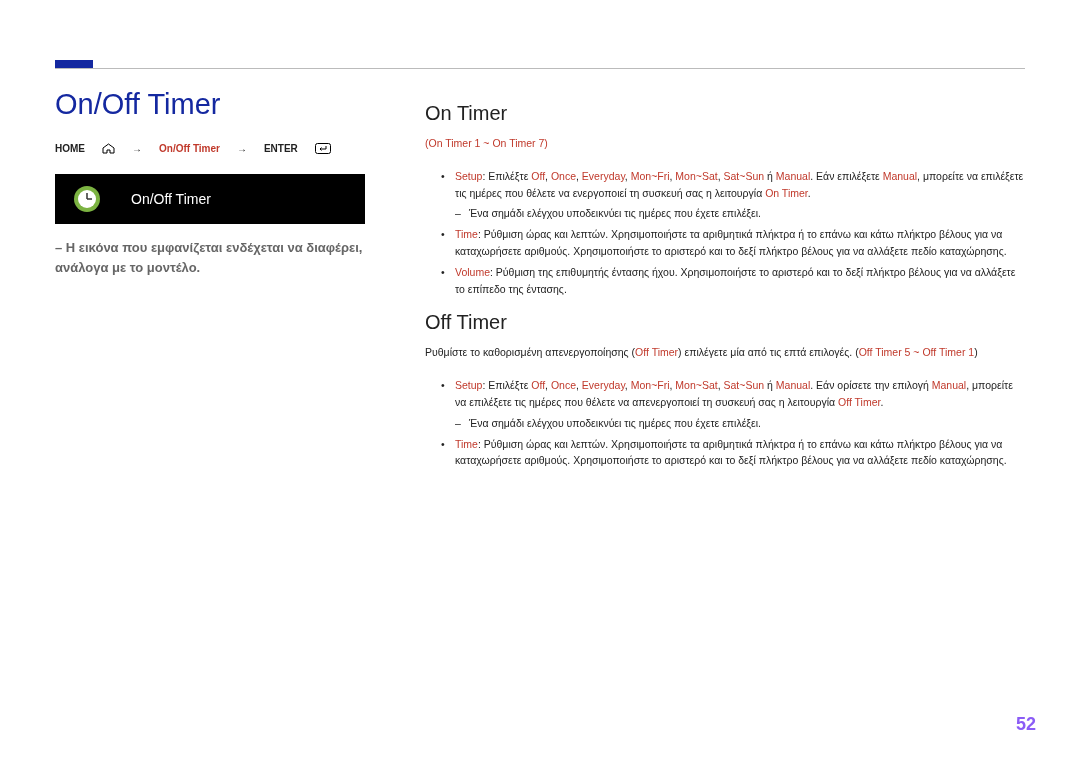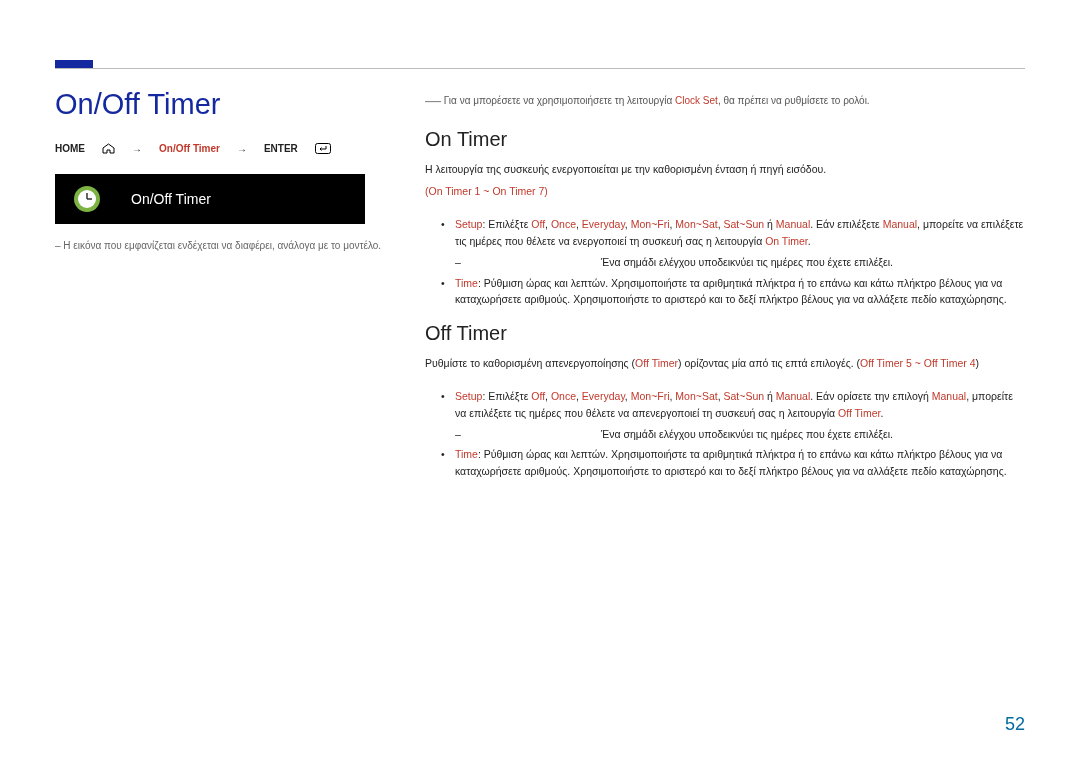--- a/index.html
+++ b/index.html
@@ -73,23 +73,24 @@
   }
   .screen-box .clock-icon {
     display: inline-flex;
     margin-right: 30px;
   }
   .screen-box .screen-label {
     color: #fff;
     font-size: 14px;
   }
   .foot-note {
-    font-size: 10px;
+    font-size: 13px;
     color: #666;
     line-height: 1.5;
+    font-weight: bold;
   }
   .note-block {
     font-size: 10px;
     color: #555;
     line-height: 1.6;
     margin-bottom: 6px;
   }
   .note-dash {
     color: #888;
     font-size: 16px;
@@ -118,32 +119,32 @@
   }
   ul > li::before {
     content: "•";
     position: absolute;
     left: -14px;
     top: 0;
   }
   ul ul {
     padding-left: 14px;
     margin: 4px 0 2px 0;
-    text-align: center;
   }
   ul ul > li::before {
     content: "–";
     left: -14px;
   }
   .page-num {
     position: absolute;
     bottom: 28px;
-    right: 55px;
+    right: 44px;
     font-size: 18px;
-    color: #0369a1;
+    color: #8b5cf6;
+    font-weight: bold;
   }
 </style>
 </head>
 <body>
 
 <div class="tab-marker"></div>
 <div class="hr-line"></div>
 
 <div class="page-wrap">
   <div class="left-col">
@@ -177,46 +178,44 @@
           <line x1="14" y1="14" x2="19" y2="14" stroke="#333" stroke-width="1.5"></line>
         </svg>
       </span>
       <span class="screen-label">On/Off Timer</span>
     </div>
 
     <div class="foot-note">– Η εικόνα που εμφανίζεται ενδέχεται να διαφέρει, ανάλογα με το μοντέλο.</div>
   </div>
 
   <div class="right-col">
-    <p class="note-block">
-      <span class="note-dash">―</span>
-      <span>Για να μπορέσετε να χρησιμοποιήσετε τη λειτουργία </span><span class="red">Clock Set</span><span>, θα πρέπει να ρυθμίσετε το ρολόι.</span>
-    </p>
 
     <h2 class="section-title">On Timer</h2>
 
-    <p>Η λειτουργία της συσκευής ενεργοποιείται με την καθορισμένη ένταση ή πηγή εισόδου.</p>
     <p class="red">(On Timer 1 ~ On Timer 7)</p>
 
     <ul>
       <li>
         <span class="red">Setup</span><span>: Επιλέξτε </span><span class="red">Off</span><span>, </span><span class="red">Once</span><span>, </span><span class="red">Everyday</span><span>, </span><span class="red">Mon~Fri</span><span>, </span><span class="red">Mon~Sat</span><span>, </span><span class="red">Sat~Sun</span><span> ή </span><span class="red">Manual</span><span>. Εάν επιλέξετε </span><span class="red">Manual</span><span>, μπορείτε να επιλέξετε τις ημέρες που θέλετε να ενεργοποιεί τη συσκευή σας η λειτουργία </span><span class="red">On Timer</span><span>.</span>
         <ul>
           <li>Ένα σημάδι ελέγχου υποδεικνύει τις ημέρες που έχετε επιλέξει.</li>
         </ul>
       </li>
       <li>
         <span class="red">Time</span><span>: Ρύθμιση ώρας και λεπτών. Χρησιμοποιήστε τα αριθμητικά πλήκτρα ή το επάνω και κάτω πλήκτρο βέλους για να καταχωρήσετε αριθμούς. Χρησιμοποιήστε το αριστερό και το δεξί πλήκτρο βέλους για να αλλάξετε πεδίο καταχώρησης.</span>
       </li>
+      <li>
+        <span class="red">Volume</span><span>: Ρύθμιση της επιθυμητής έντασης ήχου. Χρησιμοποιήστε το αριστερό και το δεξί πλήκτρο βέλους για να αλλάξετε το επίπεδο της έντασης.</span>
+      </li>
     </ul>
 
     <h2 class="section-title">Off Timer</h2>
 
     <p>
-      <span>Ρυθμίστε το καθορισμένη απενεργοποίησης (</span><span class="red">Off Timer</span><span>) ορίζοντας μία από τις επτά επιλογές. (</span><span class="red">Off Timer 5</span><span class="red"> ~ </span><span class="red">Off Timer 4</span><span>)</span>
+      <span>Ρυθμίστε το καθορισμένη απενεργοποίησης (</span><span class="red">Off Timer</span><span>) επιλέγετε μία από τις επτά επιλογές. (</span><span class="red">Off Timer 5</span><span class="red"> ~ </span><span class="red">Off Timer 1</span><span>)</span>
     </p>
 
     <ul>
       <li>
         <span class="red">Setup</span><span>: Επιλέξτε </span><span class="red">Off</span><span>, </span><span class="red">Once</span><span>, </span><span class="red">Everyday</span><span>, </span><span class="red">Mon~Fri</span><span>, </span><span class="red">Mon~Sat</span><span>, </span><span class="red">Sat~Sun</span><span> ή </span><span class="red">Manual</span><span>. Εάν ορίσετε την επιλογή </span><span class="red">Manual</span><span>, μπορείτε να επιλέξετε τις ημέρες που θέλετε να απενεργοποιεί τη συσκευή σας η λειτουργία </span><span class="red">Off Timer</span><span>.</span>
         <ul>
           <li>Ένα σημάδι ελέγχου υποδεικνύει τις ημέρες που έχετε επιλέξει.</li>
         </ul>
       </li>
       <li>

